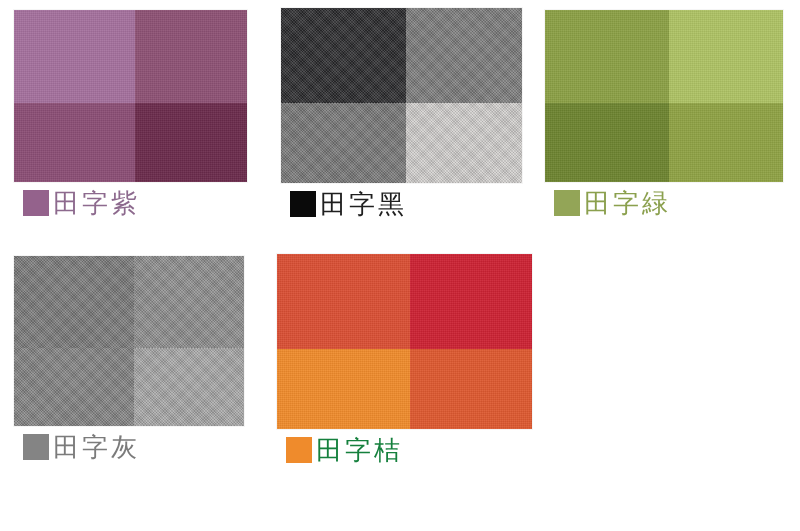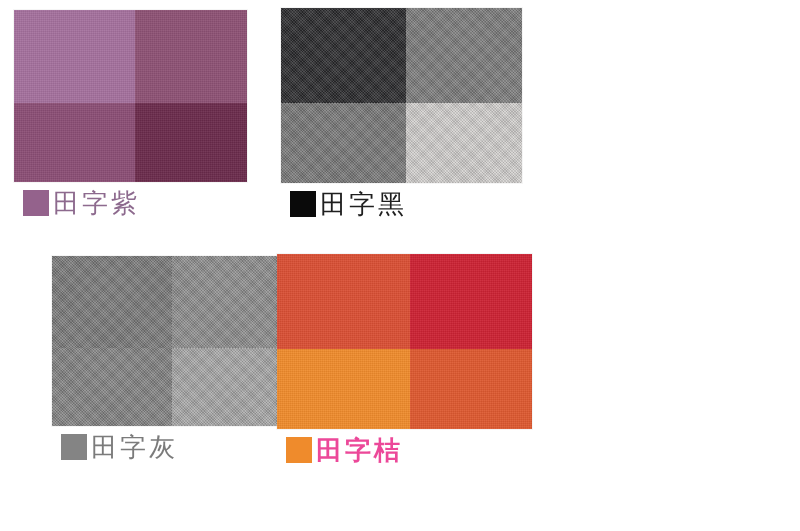--- a/index.html
+++ b/index.html
@@ -95,21 +95,21 @@
     line-height: 1;
     letter-spacing: 3px;
     margin-left: 4px;
     white-space: nowrap;
   }
 
   
   #card-purple { left: 14px;  top: 10px;  }
   #card-black  { left: 281px; top: 8px; text-align: right;   }
   #card-green  { left: 545px; top: 10px;  }
-  #card-gray   { left: 14px;  top: 256px; margin-left: 38px; }
+  #card-gray   { left: 14px;  top: 256px; }
   #card-orange { left: 277px; top: 254px; }
 </style>
 </head>
 <body style="background: rgb(255, 255, 255);">
 
 <div id="swatch-grid">
 
   <div class="swatch-card" id="card-purple">
     <div class="fabric-panel" style="width: 233px; height: 172px;">
       <div class="quadrant" style="background: rgb(164, 112, 157);"></div>
@@ -129,20 +129,32 @@
       <div class="quadrant" style="background: rgb(125, 125, 125);"></div>
       <div class="quadrant" style="background: rgb(122, 122, 122);"></div>
       <div class="quadrant" style="background: rgb(210, 208, 206);"></div>
     </div>
     <div class="caption-row">
       <span class="color-chip" style="background: rgb(10, 10, 10);"></span>
       <span class="swatch-label" style="color: rgb(31, 31, 31);">田字黑</span>
     </div>
   </div>
 
+  <div class="swatch-card" id="card-green">
+    <div class="fabric-panel" style="width: 238px; height: 172px;">
+      <div class="quadrant" style="background: rgb(139, 160, 69);"></div>
+      <div class="quadrant" style="background: rgb(174, 194, 100);"></div>
+      <div class="quadrant" style="background: rgb(109, 132, 48);"></div>
+      <div class="quadrant" style="background: rgb(143, 162, 68);"></div>
+    </div>
+    <div class="caption-row">
+      <span class="color-chip" style="background: rgb(147, 165, 87);"></span>
+      <span class="swatch-label" style="color: rgb(139, 160, 78);">田字緑</span>
+    </div>
+  </div>
 
   <div class="swatch-card" id="card-gray">
     <div class="fabric-panel dithered" style="width: 230px; height: 170px;">
       <div class="quadrant" style="background: rgb(124, 124, 124);"></div>
       <div class="quadrant" style="background: rgb(143, 143, 143);"></div>
       <div class="quadrant" style="background: rgb(132, 132, 132);"></div>
       <div class="quadrant" style="background: rgb(168, 168, 168);"></div>
     </div>
     <div class="caption-row">
       <span class="color-chip" style="background: rgb(132, 132, 132);"></span>
@@ -152,17 +164,17 @@
 
   <div class="swatch-card" id="card-orange">
     <div class="fabric-panel" style="width: 255px; height: 175px;">
       <div class="quadrant" style="background: rgb(217, 79, 52);"></div>
       <div class="quadrant" style="background: rgb(204, 34, 51);"></div>
       <div class="quadrant" style="background: rgb(239, 139, 44);"></div>
       <div class="quadrant" style="background: rgb(221, 89, 48);"></div>
     </div>
     <div class="caption-row">
       <span class="color-chip" style="background: rgb(239, 139, 44);"></span>
-      <span class="swatch-label" style="color: #ec4899; font-weight: bold;">田字桔</span>
+      <span class="swatch-label" style="color: #15803d;">田字桔</span>
     </div>
   </div>
 
 </div>
 
 </body></html>

